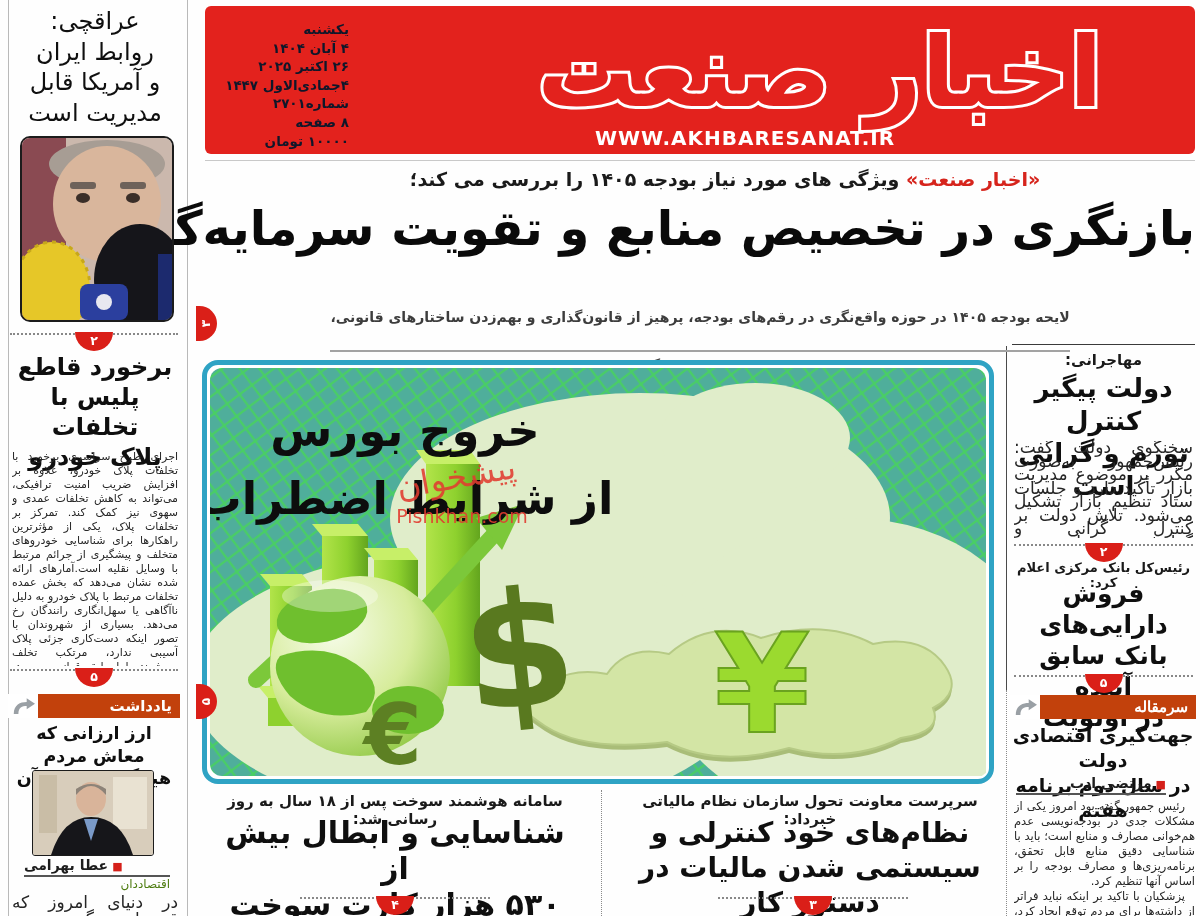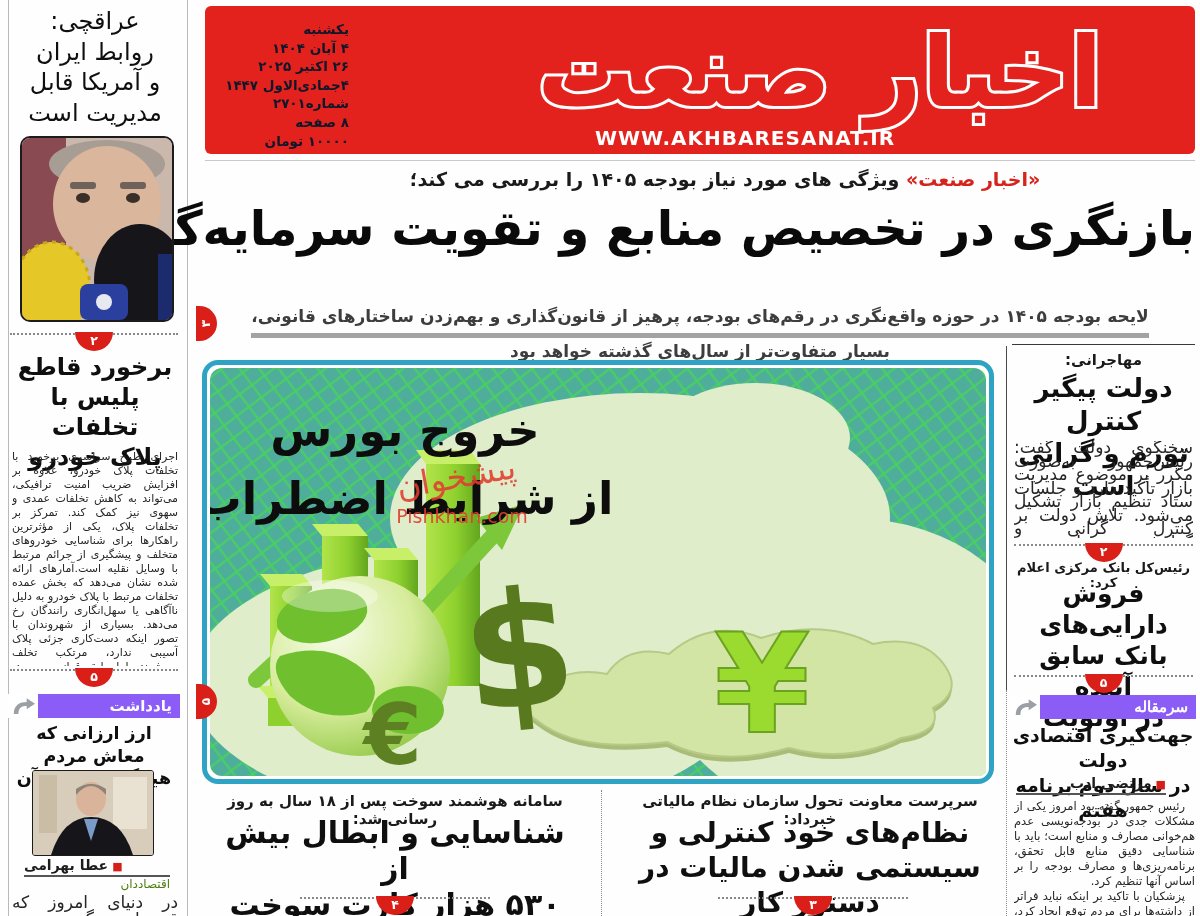--- a/index.html
+++ b/index.html
@@ -16,31 +16,31 @@
   .body-text{text-align:justify;color:#262626;overflow:hidden;}
   .rule{position:absolute;border-top:2px dotted #888;}
   .tab-badge{position:absolute;left:50%;top:-3px;transform:translateX(-50%);
              width:38px;height:19px;background:#da1f18;color:#fff;border-radius:0 0 19px 19px;
              text-align:center;font-size:12.5px;line-height:17px;font-weight:bold;}
   .side-badge{position:absolute;width:21px;height:35px;background:#da1f18;color:#fff;
               border-radius:0 18px 18px 0;z-index:6;}
   .side-badge span{display:block;width:21px;height:35px;line-height:35px;text-align:center;
                    font-size:12px;font-weight:bold;transform:rotate(-90deg);}
   .section-bar{position:absolute;display:flex;height:24px;}
-  .section-bar .bar{flex:1;background:#8b5cf6;color:#fff;font-weight:bold;font-size:15px;
+  .section-bar .bar{flex:1;background:#c2410c;color:#fff;font-weight:bold;font-size:15px;
                     line-height:24px;padding:0 8px;}
   .section-bar .arrow-box{width:30px;height:24px;background:#fff;display:flex;
                           align-items:center;justify-content:center;}
   .author{font-weight:bold;font-size:14px;color:#1d1d1d;border-bottom:2px solid #555;
           padding-bottom:2px;}
   .author .sq{color:#d5201a;font-size:11px;margin-left:4px;}
   .role{color:#4d7c0f;font-size:12px;}
   .photo-frame{border:2px solid #1c1c1c;border-radius:10px;overflow:hidden;background:#ccc;}
-  .deck-line{display:inline-block;border-bottom:5px solid #a3a3a3;padding-bottom:3px;
-             font-weight:bold;color:#3d3d3d;font-size:17px;}
+  .deck-line{display:inline-block;border-bottom:2px solid #a3a3a3;padding-bottom:19px;
+             font-weight:bold;color:#3d3d3d;font-size:14px;}
   .img-outer{border:5px solid #2fa3c4;border-radius:16px;background:#fff;padding:3px;z-index:2;}
 </style>
 </head>
 <body>
 
 <div id="canvas">
 
   <div class="vline" style="left:8px;top:0;height:916px;"></div>
   <div class="vline" style="left:187px;top:0;height:916px;"></div>
   <div class="hline" style="left:205px;top:160px;width:990px;"></div>

